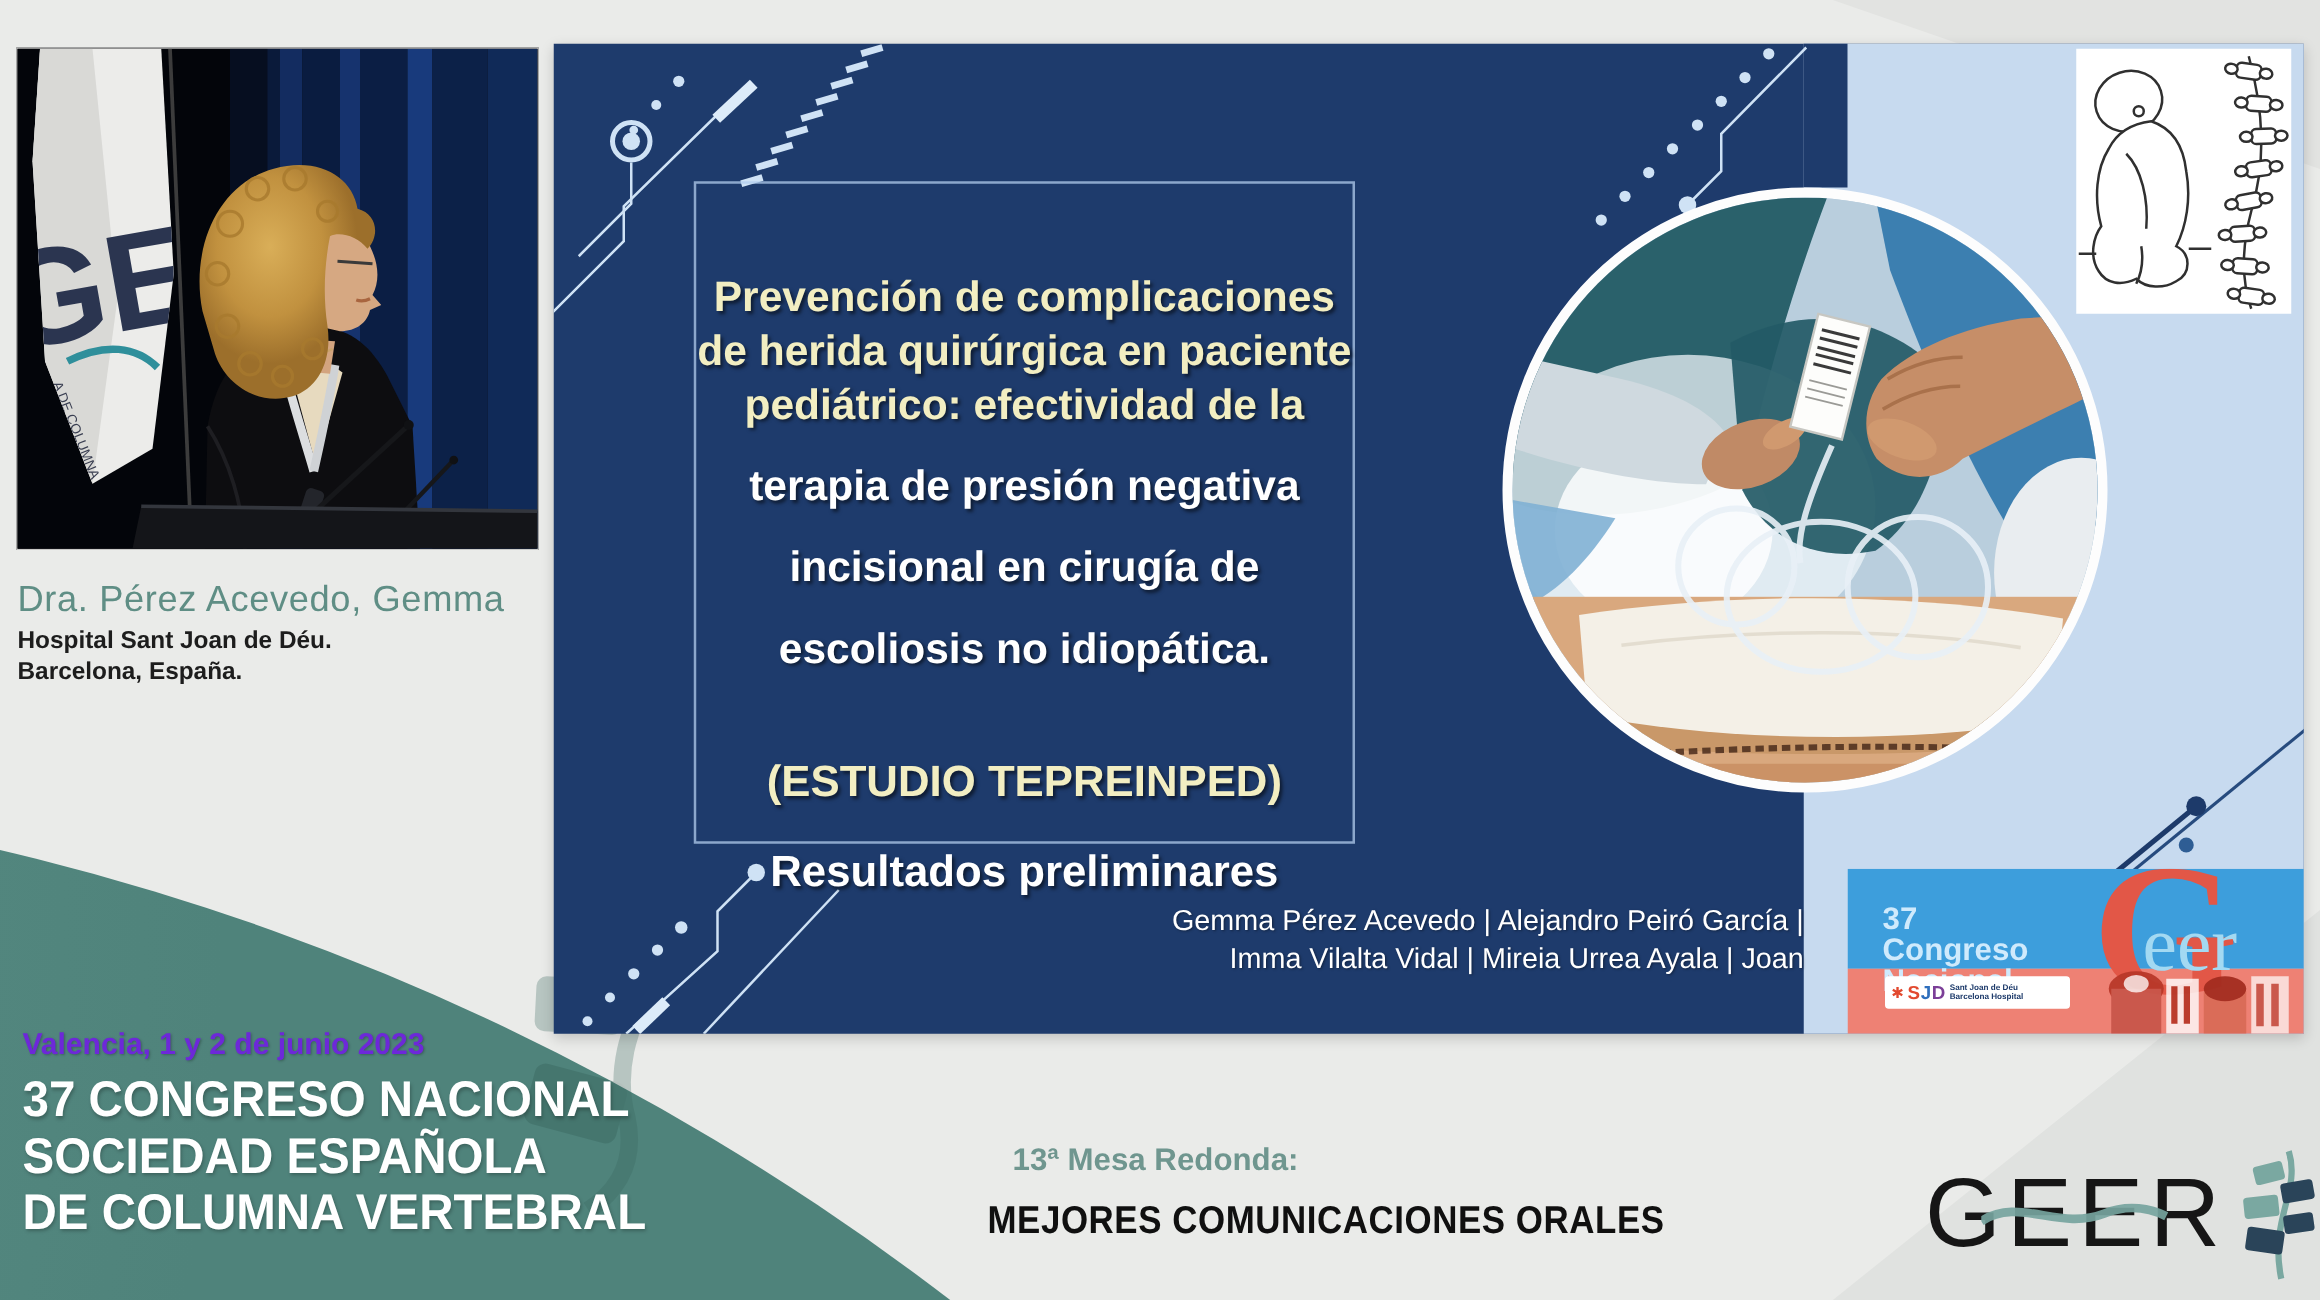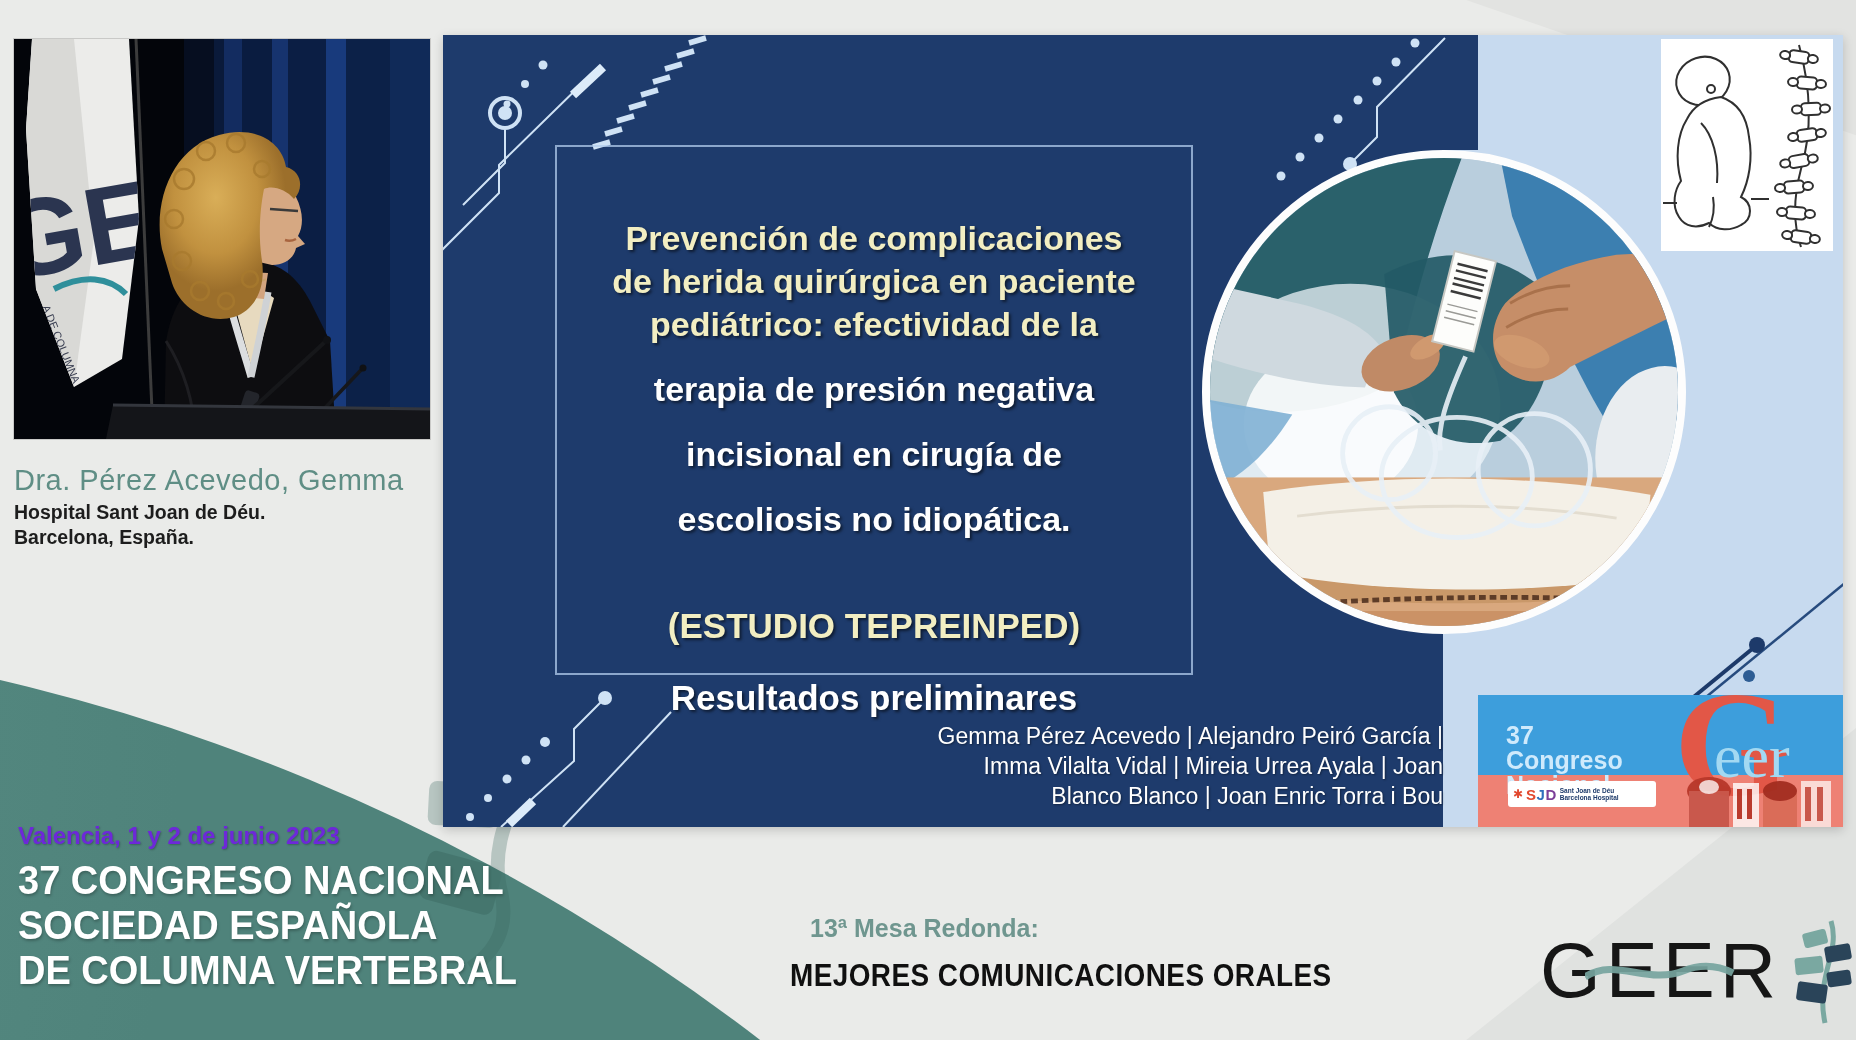--- a/index.html
+++ b/index.html
@@ -31,21 +31,21 @@
   .event-title{position:absolute;left:18px;top:858px;font-size:40px;line-height:45px;font-weight:bold;color:#fff;
                transform:scaleX(.95);transform-origin:left top;text-shadow:1px 2px 3px rgba(0,0,0,.25);}
 
   
   .slide{position:absolute;left:443px;top:35px;width:1400px;height:792px;background:#1e3b6c;
          box-shadow:0 3px 10px rgba(0,0,0,.18);}
   .lightblue-col{position:absolute;left:1000px;top:0;width:400px;height:792px;background:#c7daef;}
   .navy-notch{position:absolute;left:1000px;top:0;width:35px;height:115px;background:#1e3b6c;}
   .slide-decor{position:absolute;left:0;top:0;pointer-events:none;}
 
-  .title-box{position:absolute;left:112px;top:110px;width:638px;height:530px;
+  .title-box{position:absolute;left:112px;top:110px;width:529px;height:530px;
              border:2px solid rgba(178,204,236,.75);padding-top:70px;text-align:center;}
   .title-line{font-size:34px;font-weight:bold;line-height:43px;text-shadow:2px 2px 3px rgba(0,0,0,.55);}
   .ln-y{color:#f2eec2;}
   .ln-w{color:#ffffff;margin-top:22px;}
   .subtitle{margin-top:60px;}
   .subtitle .title-line{line-height:50px;font-size:35px;}
 
   .authors{position:absolute;right:400px;top:686px;width:620px;text-align:right;
            font-size:23px;line-height:30px;color:#ffffff;text-shadow:1px 1px 2px rgba(0,0,0,.4);}
 
@@ -252,21 +252,20 @@
       <div class="title-line ln-w">escoliosis no idiopática.</div>
       <div class="subtitle">
         <div class="title-line ln-y">(ESTUDIO TEPREINPED)</div>
         <div class="title-line ln-w">Resultados preliminares</div>
       </div>
     </div>
 
     <div class="authors">
       <div>Gemma Pérez Acevedo | Alejandro Peiró García |</div>
       <div>Imma Vilalta Vidal | Mireia Urrea Ayala | Joan</div>
-      <div>Blanco Blanco | Joan Enric Torra i Bou</div>
     </div>
 
     <div class="photo-circle">
       <svg width="484" height="484" viewBox="0 0 500 500">
         <rect width="500" height="500" fill="#b9cedd"></rect>
         <path d="M0,0 L260,0 C230,80 210,150 192,230 C140,262 60,272 0,252 Z" fill="#2a616b"></path>
         <path d="M300,0 L500,0 L500,265 L422,292 C380,230 342,140 312,60 Z" fill="#3c7fb0"></path>
         <ellipse cx="470" cy="310" rx="72" ry="95" fill="#e9edf0"></ellipse>
         <ellipse cx="145" cy="255" rx="155" ry="125" fill="#eef4f8" opacity=".75"></ellipse>
         <ellipse cx="125" cy="275" rx="90" ry="80" fill="#ffffff" opacity=".8"></ellipse>

